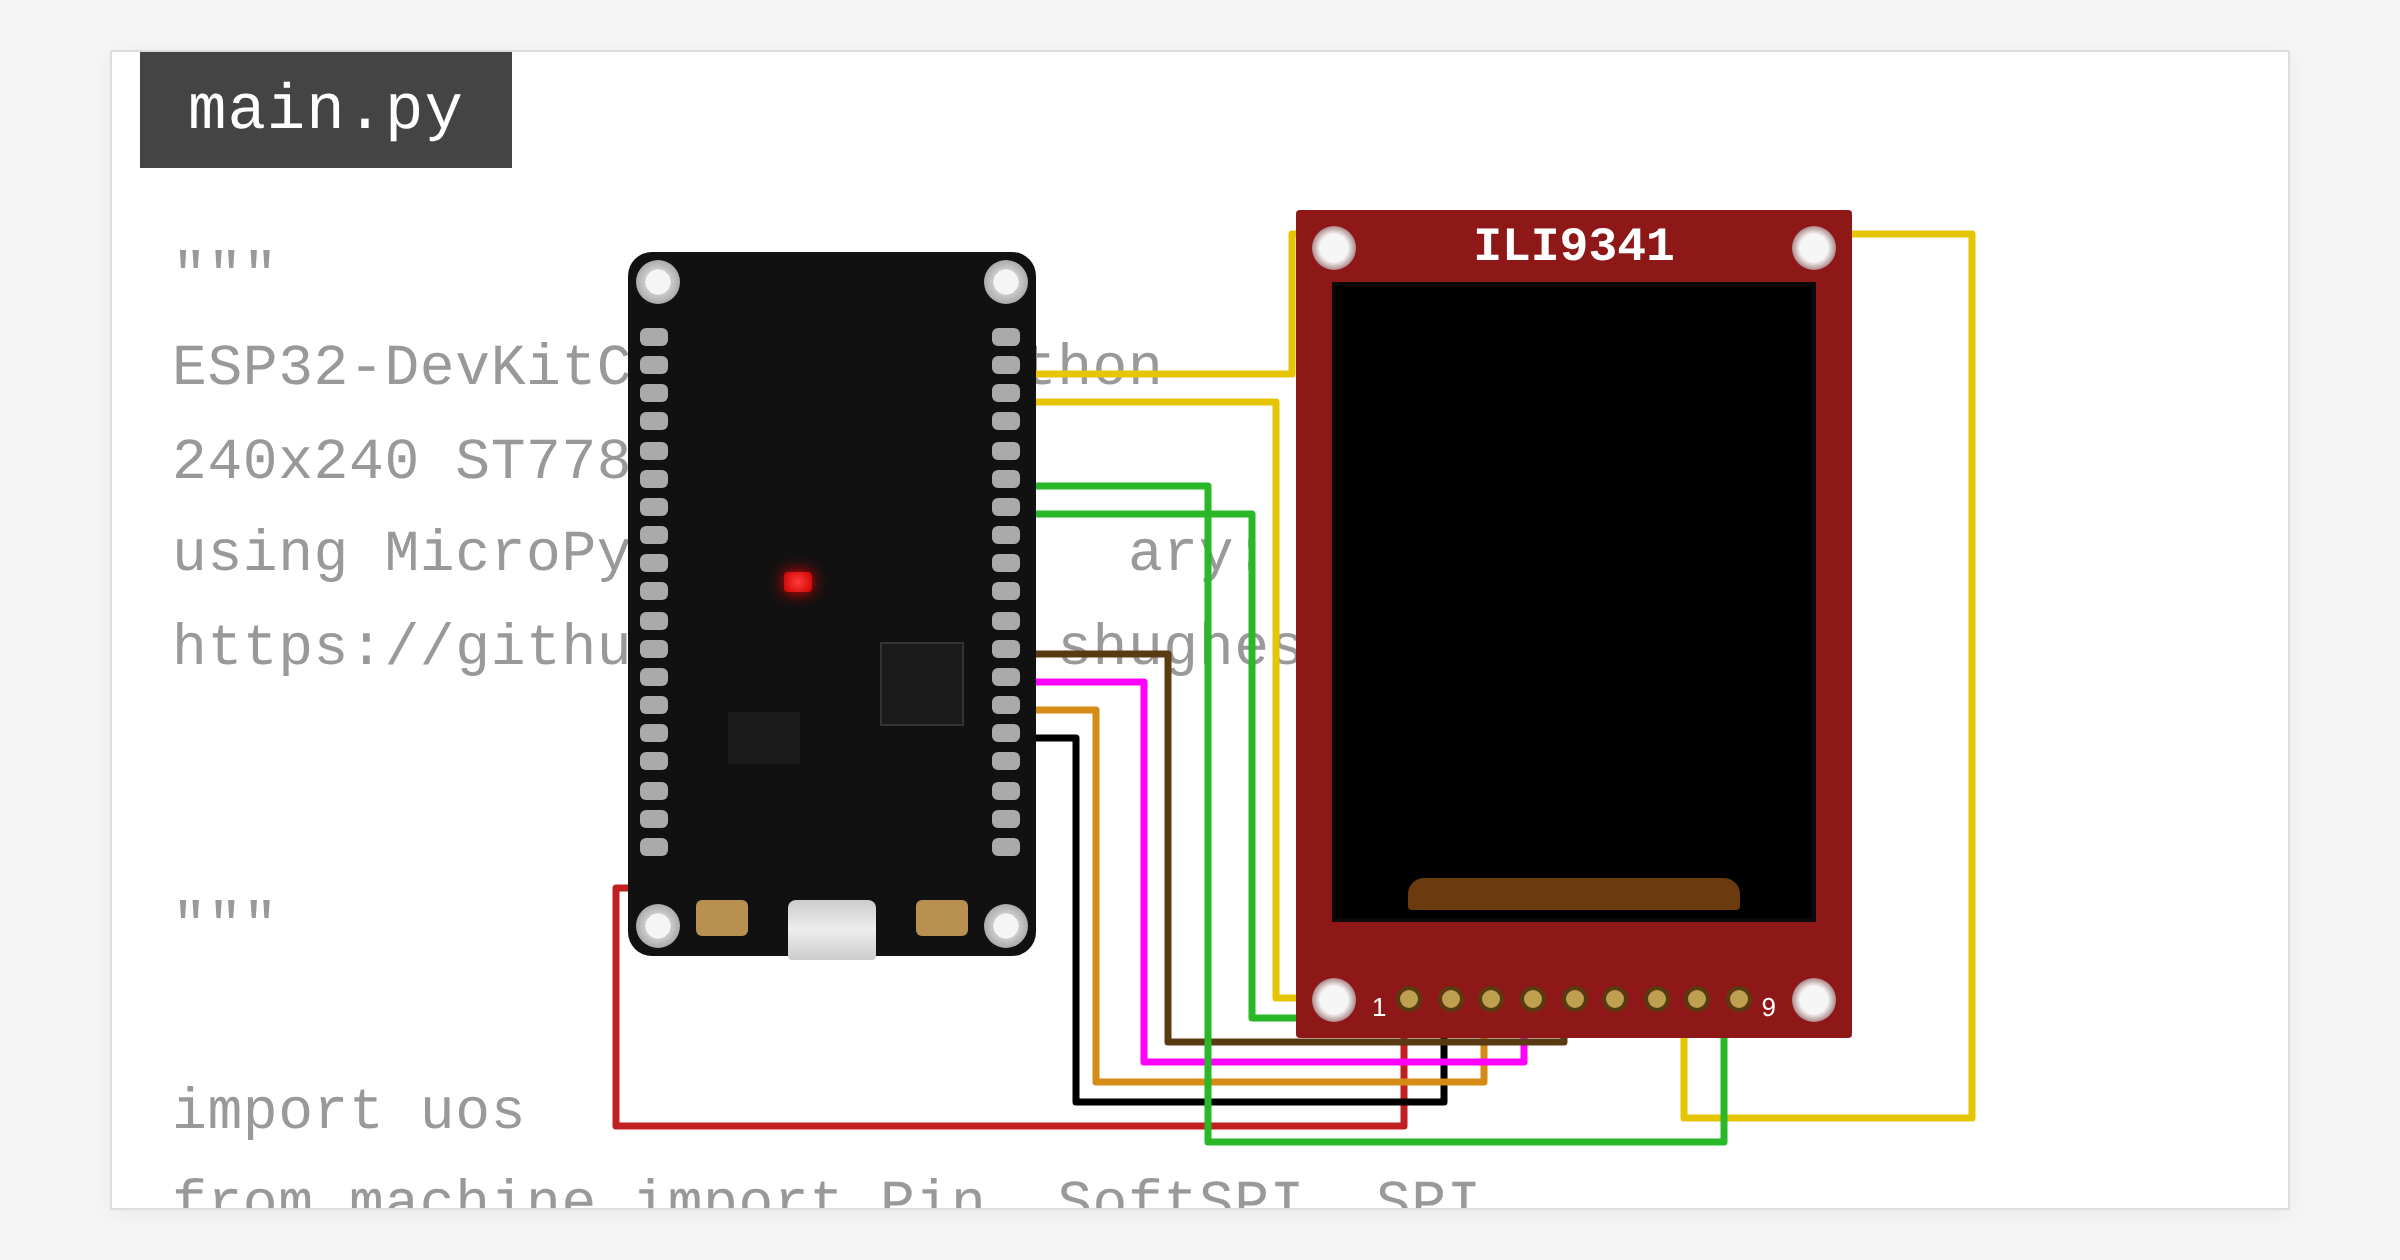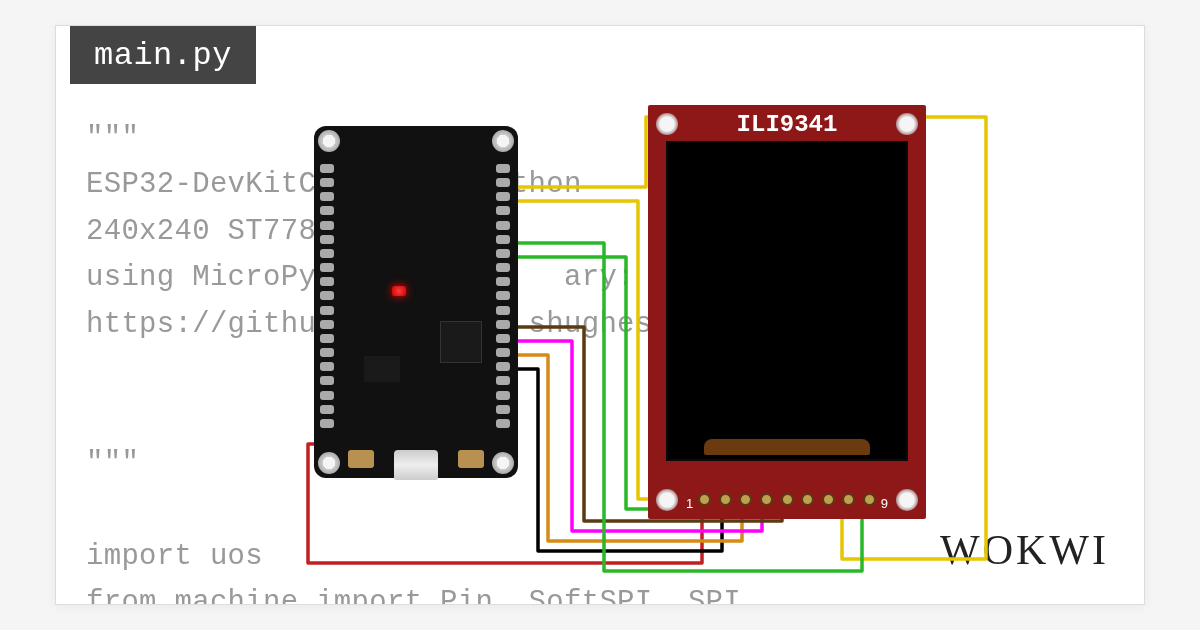--- a/index.html
+++ b/index.html
@@ -367,15 +367,14 @@
           <div class="ppin"></div>
           <div class="ppin"></div>
           <div class="ppin"></div>
           <div class="ppin"></div>
         </div>
       <span class="pnum r">9</span>
     </div>
 
   </div>
 
-  <div class="brand">OKWI</div>
 
 </div>
 
 </body></html>

